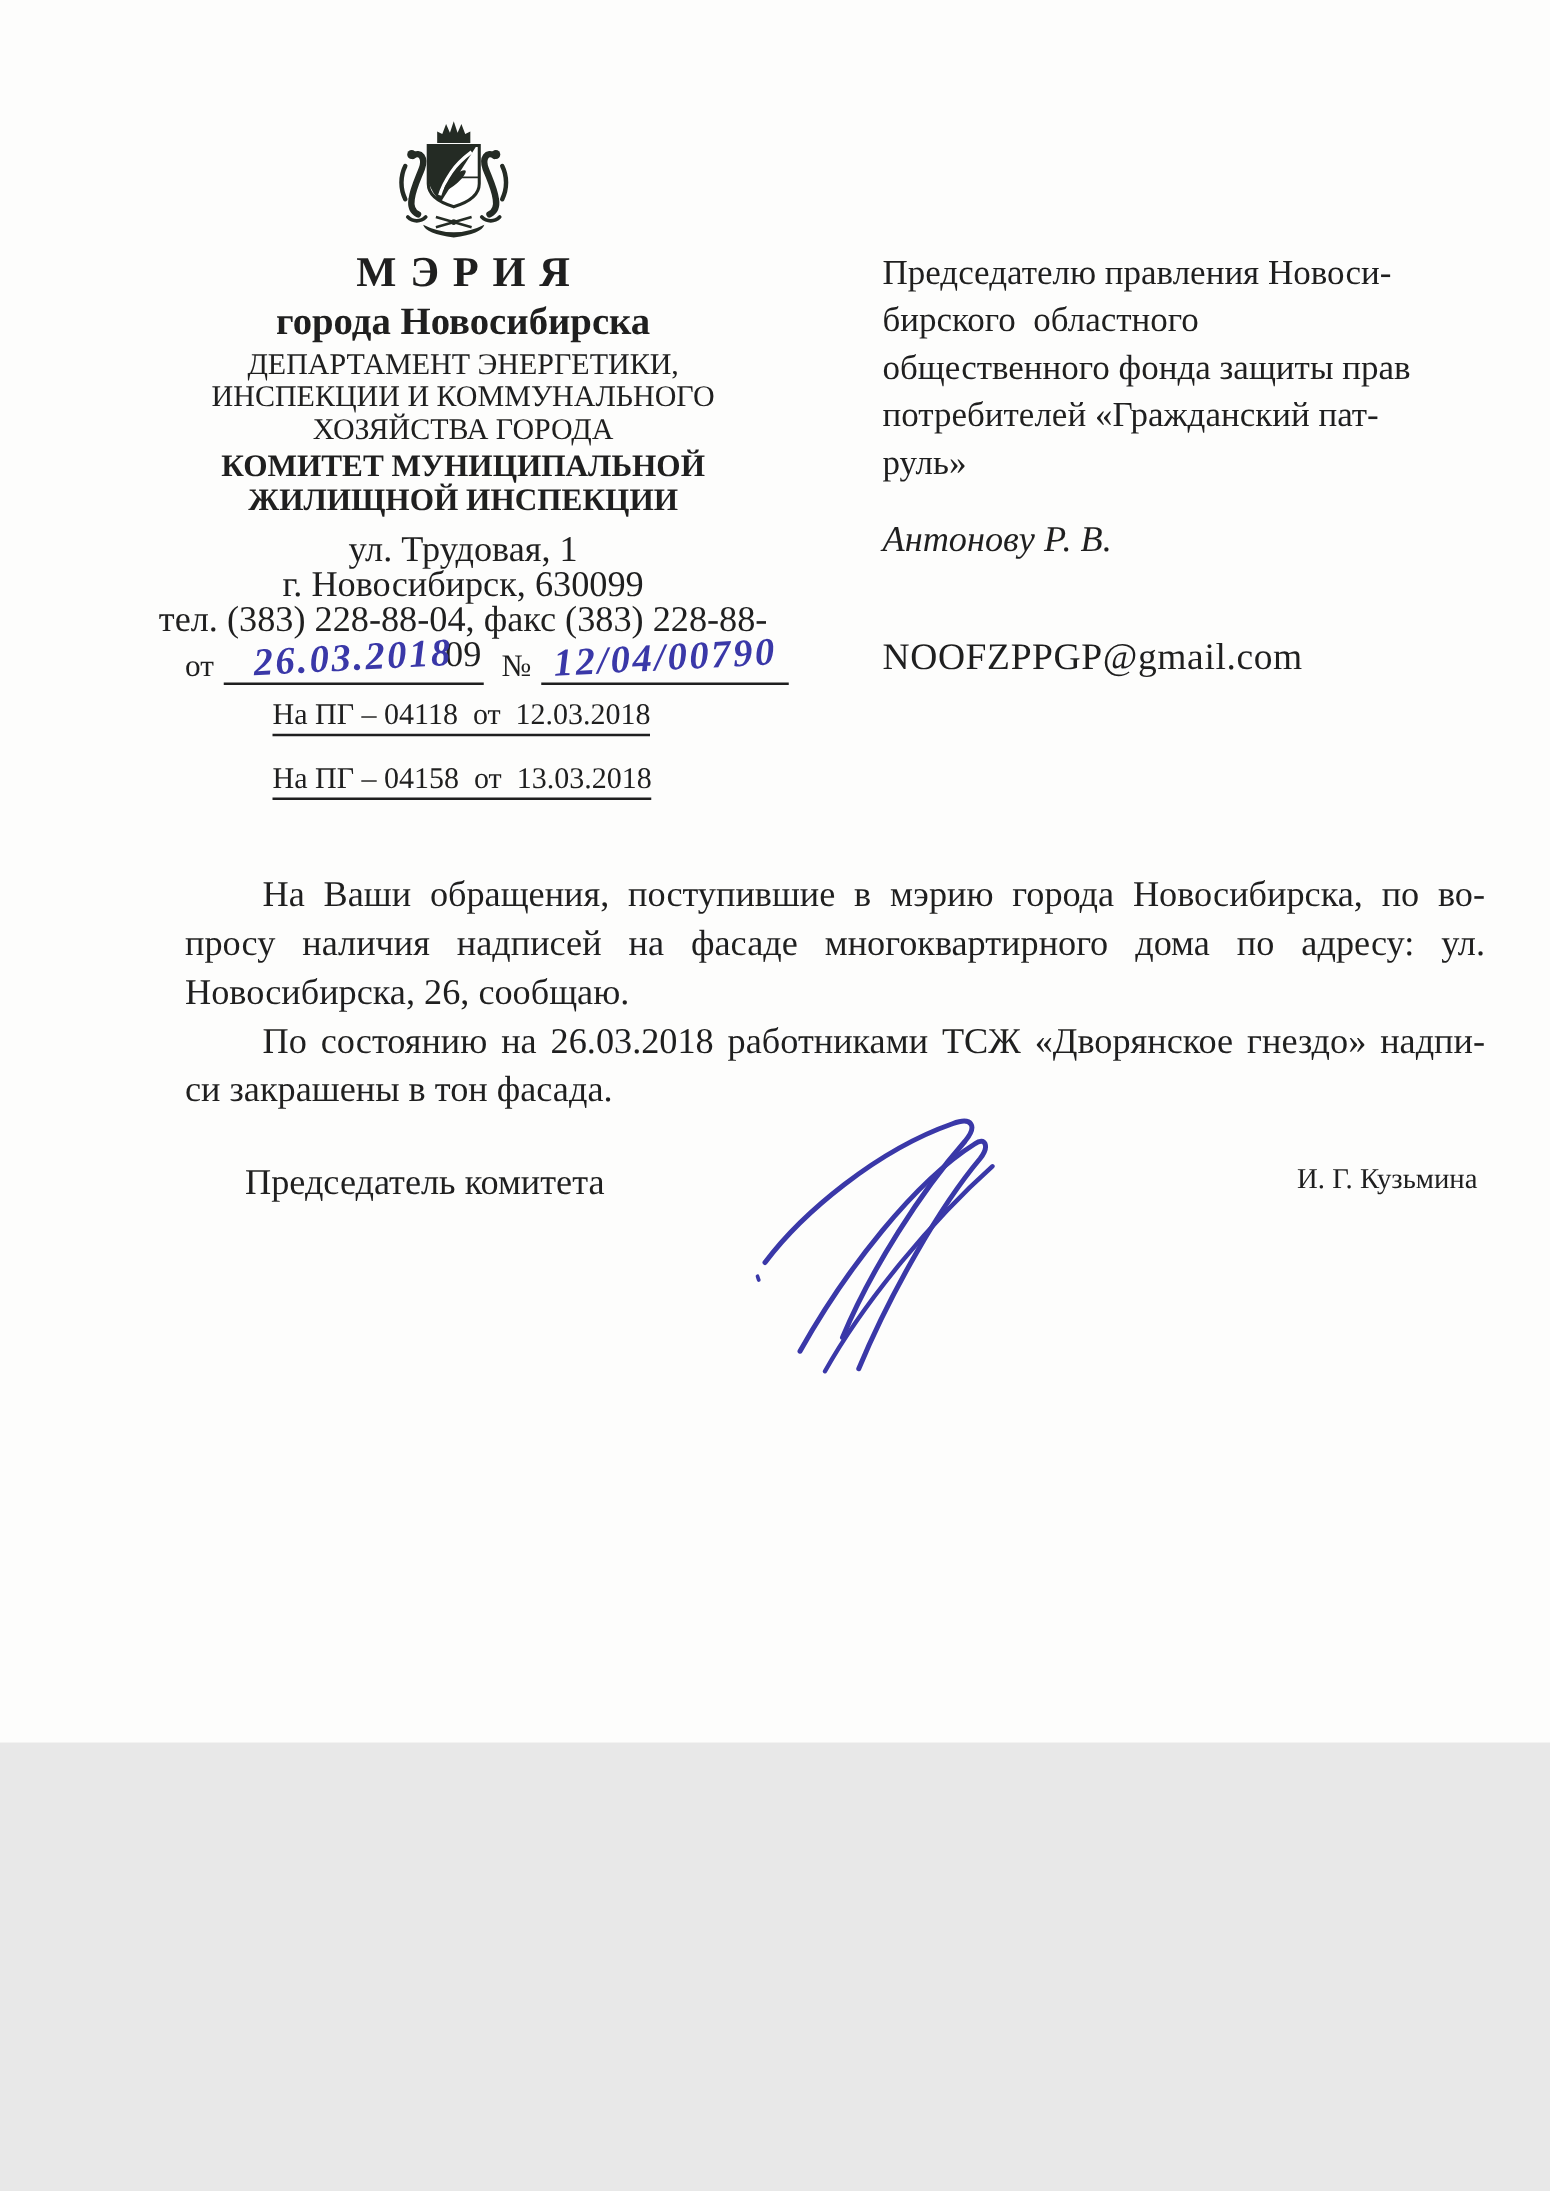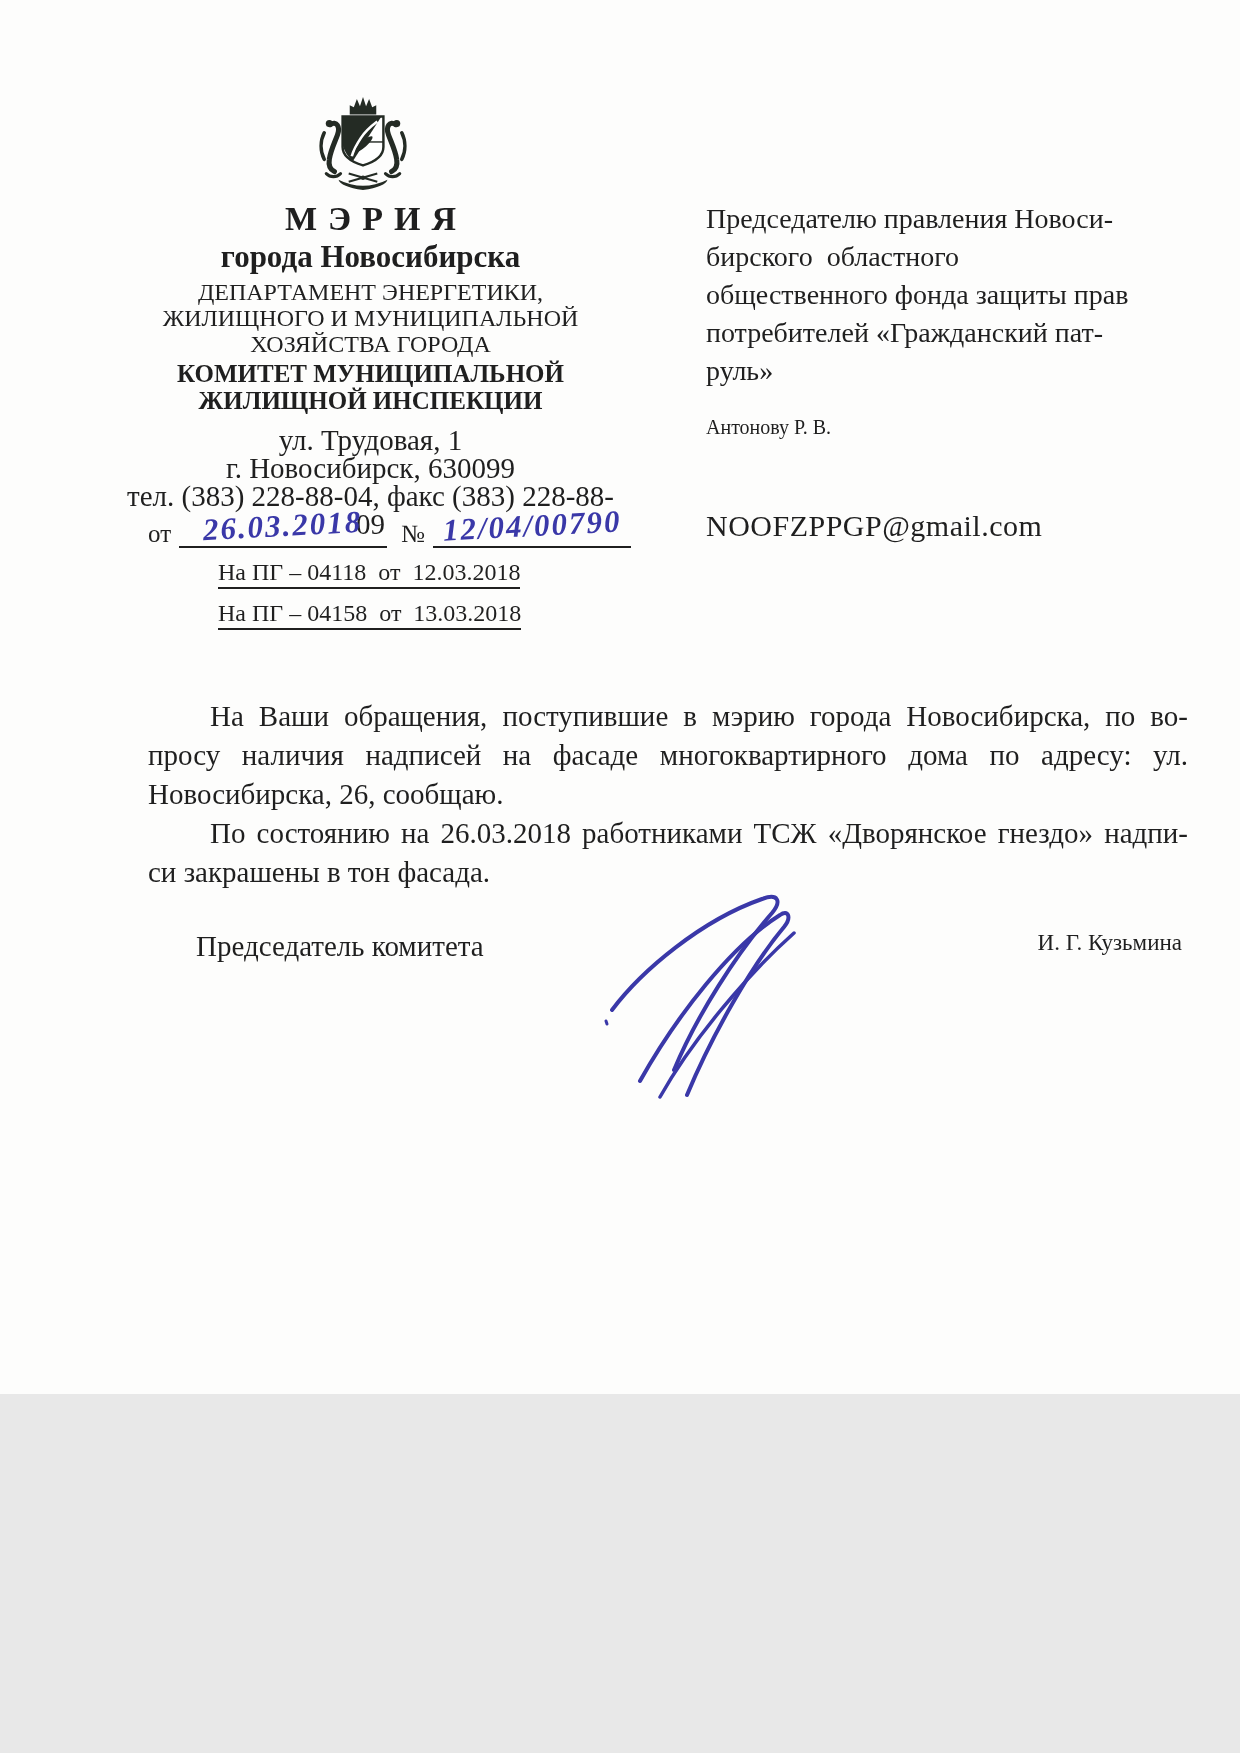--- a/index.html
+++ b/index.html
@@ -28,24 +28,24 @@
   .uline.num{width:198px;margin-left:8px;}
   .numsign{margin-left:14px;}
   .handwriting{
     display:inline-block;
     font-style:italic;font-weight:600;
     font-size:31px;letter-spacing:2px;
     color:#3a38a8;
     transform:rotate(-3deg) translateY(-4px);
   }
   .refs{position:absolute;left:218px;top:556px;font-size:24px;line-height:32px;}
-  .refs .refline{display:inline-block;border-bottom:2px solid #1f1f1f;line-height:29px;margin-bottom:8px;text-align:center;}
+  .refs .refline{display:inline-block;border-bottom:2px solid #1f1f1f;line-height:29px;margin-bottom:18px;text-align:center;}
   
   .addressee{position:absolute;left:706px;top:200px;width:482px;font-size:28px;line-height:38px;}
-  .addr-name{position:absolute;left:706px;top:416px;font-size:20px;}
+  .addr-name{position:absolute;left:706px;top:416px;font-size:29px;font-style:italic;}
   .addr-email{position:absolute;left:706px;top:509px;font-size:30px;letter-spacing:.5px;}
   
   .body-text{position:absolute;left:148px;top:697px;width:1040px;font-size:29px;line-height:39px;}
   .line{display:block;}
   .j{text-align:justify;text-align-last:justify;}
   .ind{text-indent:62px;}
   
   .sig-label{position:absolute;left:148px;top:930px;font-size:29px;margin-left:48px;}
   .sig-name{position:absolute;right:58px;top:930px;font-size:23px;}
   .sig-stroke{position:absolute;left:582px;top:885px;width:235px;height:215px;}
@@ -92,21 +92,21 @@
     <path d="M32 78 L60 86 M60 78 L32 86" stroke="currentColor" stroke-width="2"></path>
     <circle cx="46" cy="82" r="2.2" fill="currentColor"></circle>
     <path d="M22 84 Q46 96 70 84 Q68 91 46 94 Q24 91 22 84 Z" fill="currentColor"></path>
   </svg>
 
   <div class="lh">
     <div class="org-title">МЭРИЯ</div>
     <div class="org-subtitle">города Новосибирска</div>
     <div class="dept">
       <div>ДЕПАРТАМЕНТ ЭНЕРГЕТИКИ,</div>
-      <div>ЖИЛИЩНОГО И МУНИЦИПАЛЬНОЙ</div>
+      <div>ИНСПЕКЦИИ И КОММУНАЛЬНОГО</div>
       <div>ХОЗЯЙСТВА ГОРОДА</div>
     </div>
     <div class="committee">
       <div>КОМИТЕТ МУНИЦИПАЛЬНОЙ</div>
       <div>ЖИЛИЩНОЙ ИНСПЕКЦИИ</div>
     </div>
     <div class="addr">
       <div>ул. Трудовая, 1</div>
       <div>г. Новосибирск, 630099</div>
       <div>тел. (383) 228-88-04, факс (383) 228-88-09</div>

